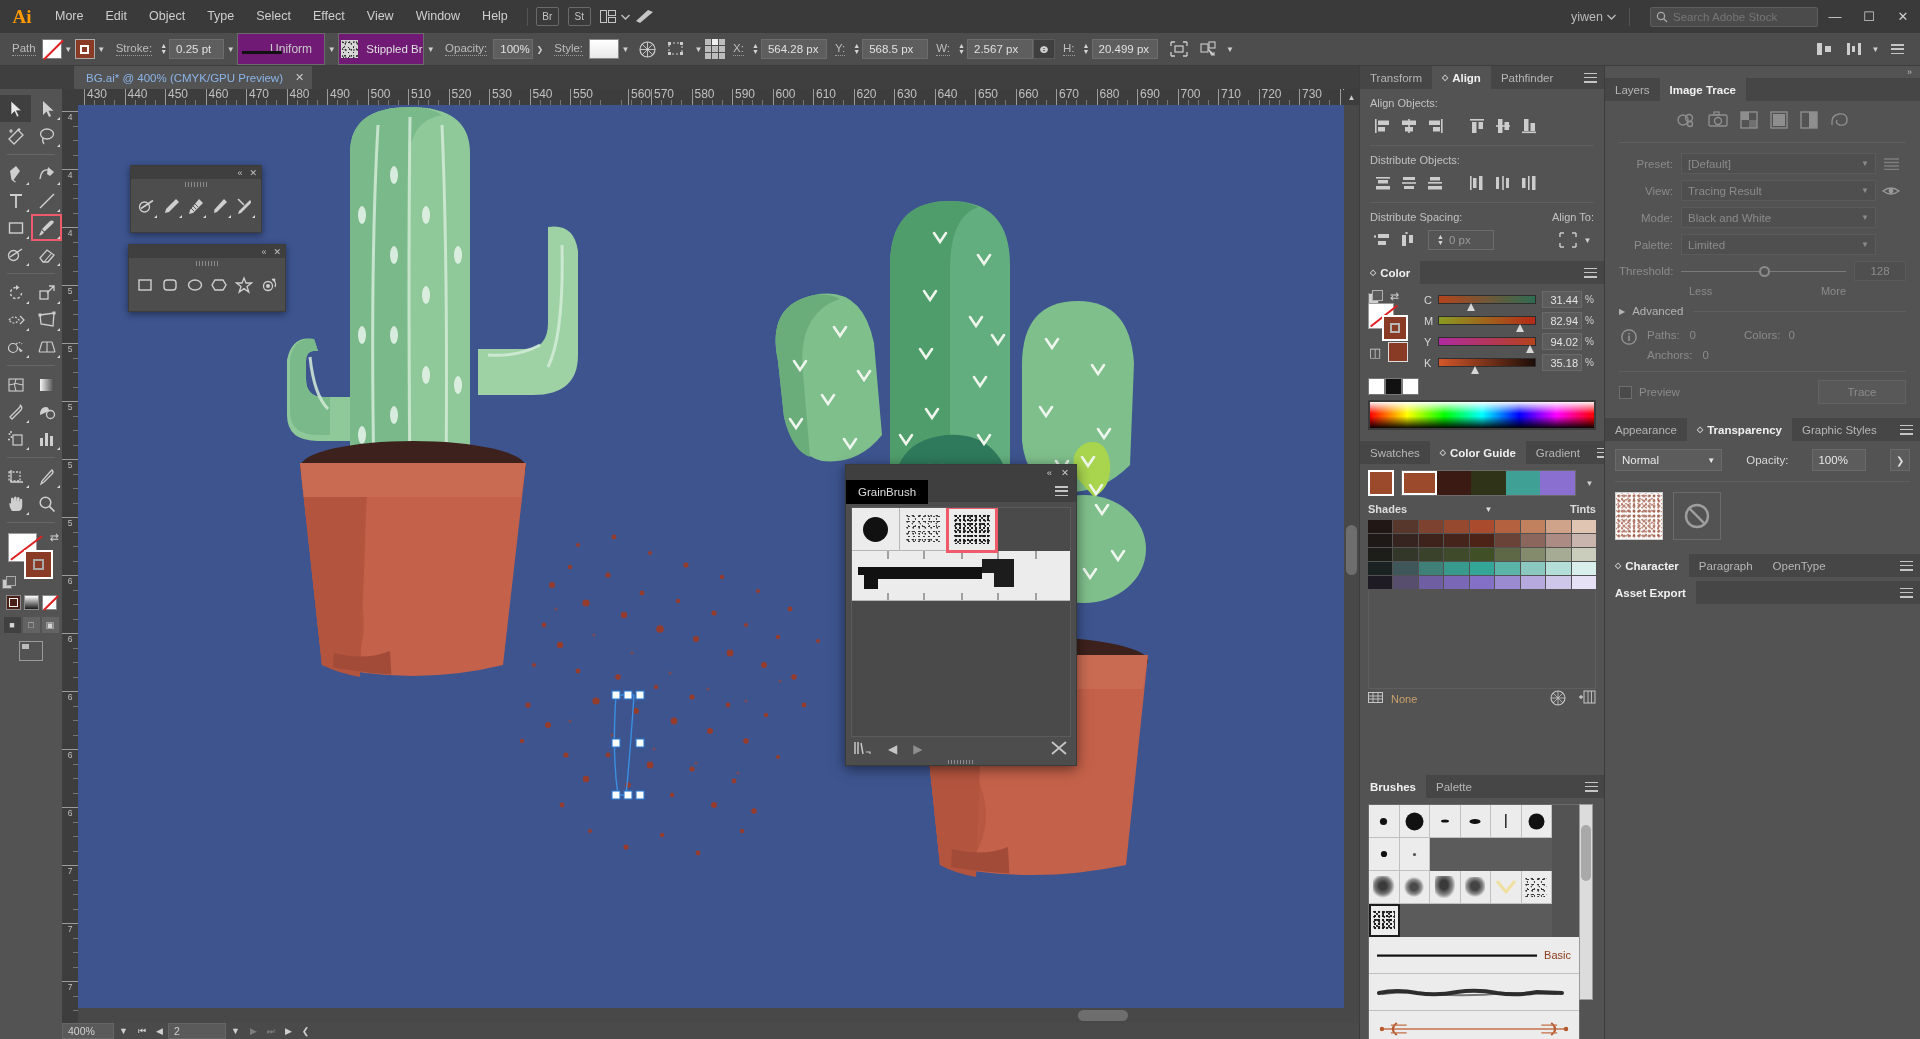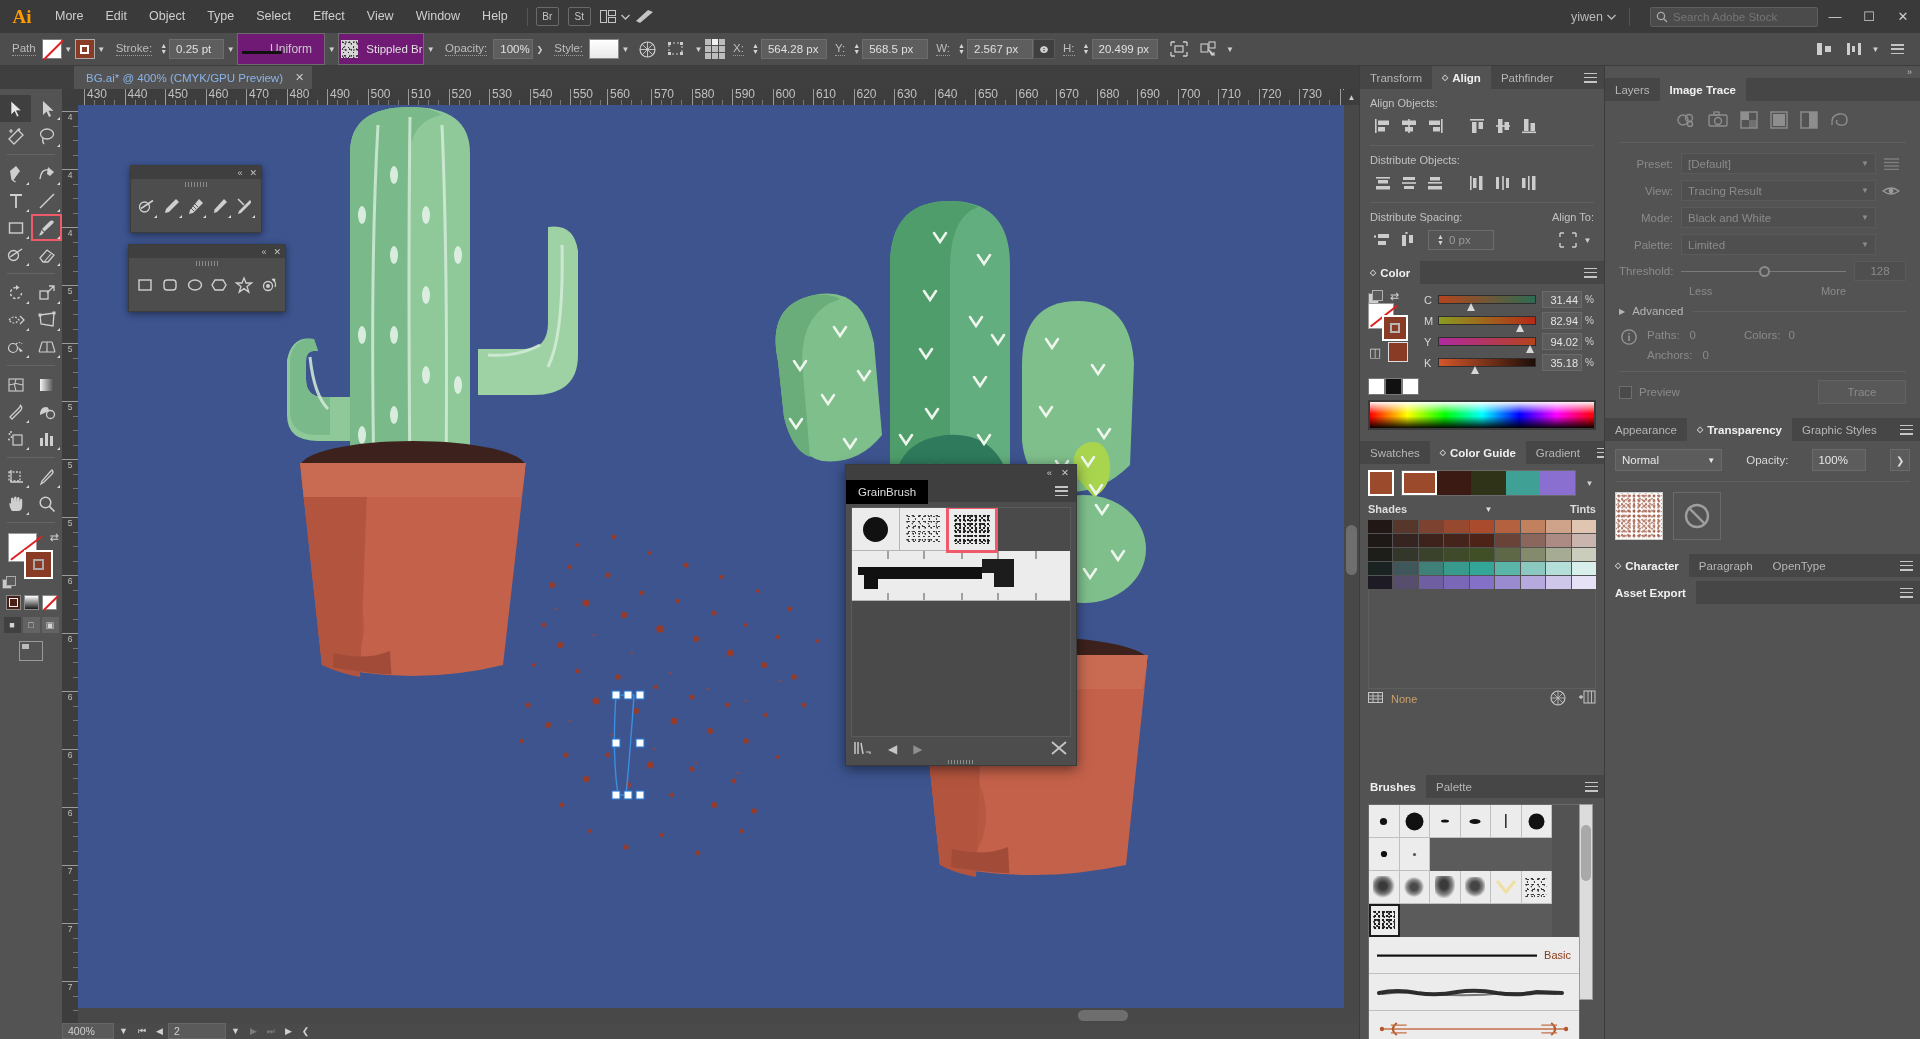--- a/index.html
+++ b/index.html
@@ -729,21 +729,21 @@
       <div class="tickHm" style="left: 447.25px;"></div>
       <div class="tickHm" style="left: 457.375px;"></div>
       <div class="tickH" style="left: 467.5px;">540</div>
       <div class="tickHm" style="left: 477.625px;"></div>
       <div class="tickHm" style="left: 487.75px;"></div>
       <div class="tickHm" style="left: 497.875px;"></div>
       <div class="tickH" style="left: 508px;">550</div>
       <div class="tickHm" style="left: 518.125px;"></div>
       <div class="tickHm" style="left: 528.25px;"></div>
       <div class="tickHm" style="left: 538.375px;"></div>
-      <div class="tickH" style="left: 545px;">560</div>
+      <div class="tickH" style="left: 566px;">560</div>
       <div class="tickHm" style="left: 558.625px;"></div>
       <div class="tickHm" style="left: 568.75px;"></div>
       <div class="tickHm" style="left: 578.875px;"></div>
       <div class="tickH" style="left: 589px;">570</div>
       <div class="tickHm" style="left: 599.125px;"></div>
       <div class="tickHm" style="left: 609.25px;"></div>
       <div class="tickHm" style="left: 619.375px;"></div>
       <div class="tickH" style="left: 629.5px;">580</div>
       <div class="tickHm" style="left: 639.625px;"></div>
       <div class="tickHm" style="left: 649.75px;"></div>

